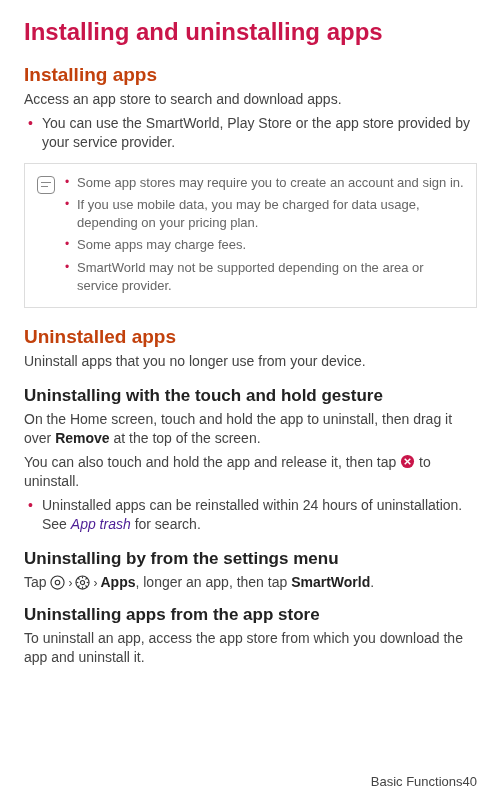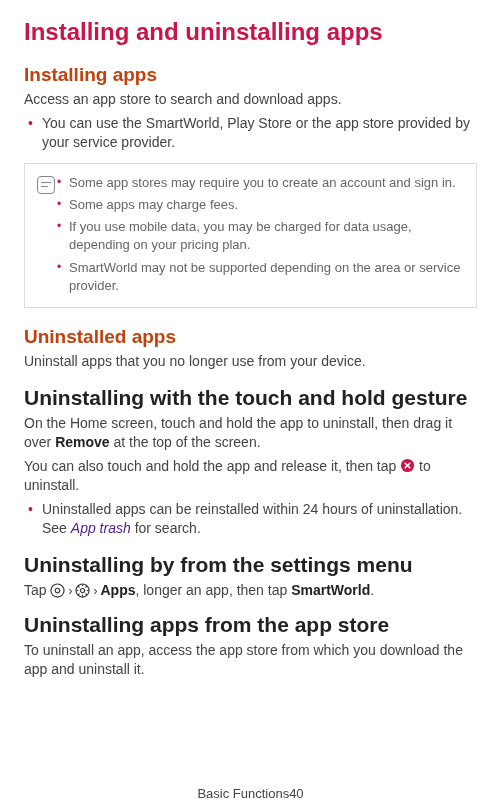--- a/index.html
+++ b/index.html
@@ -50,20 +50,21 @@
       top: 0;
       color: #c9154a;
       font-size: 14px;
     }
     .note-box {
       border: 1px solid #ddd;
       padding: 10px 12px 8px 12px;
       margin-top: 8px;
       margin-bottom: 18px;
       display: flex;
+      gap: 8px;
       justify-content: center;
     }
     .note-icon {
       flex-shrink: 0;
       width: 18px;
       height: 18px;
       border: 1.2px solid #888;
       border-radius: 4px;
       position: relative;
       margin-top: 2px;
@@ -92,21 +93,21 @@
     .note-list li::before {
       content: "•";
       position: absolute;
       left: 2px;
       top: 0;
       color: #c9154a;
       font-size: 12px;
     }
     .subsection-title {
       color: #222;
-      font-size: 21px;
+      font-size: 17px;
       font-weight: bold;
       margin-top: 14px;
       margin-bottom: 4px;
     }
     .bold { font-weight: bold; color: #222; }
     .italic-pink { font-style: italic; color: #4c1d95; }
     .icon-x {
       display: inline-block;
       width: 15px;
       height: 15px;
@@ -120,47 +121,47 @@
     }
     .icon-gear {
       display: inline-block;
       width: 15px;
       height: 15px;
       vertical-align: -3px;
     }
     .chev { display: inline-block; margin: 0 3px; font-size: 12px; color: #444; vertical-align: 0; }
     .footer {
       position: absolute;
-      bottom: 4px;
+      bottom: 16px;
       left: 24px;
       right: 24px;
       display: flex;
-      justify-content: center;
+      justify-content: flex-end;
       font-size: 13px;
       color: #444;
     }
     .gap { margin-top: 12px; }
   </style>
 </head>
 <body>
 
 <h1 class="page-title">Installing and uninstalling apps</h1>
 
 <h2 class="section-title">Installing apps</h2>
 <p class="body-text">Access an app store to search and download apps.</p>
 <ul class="bullet-list">
   <li>You can use the SmartWorld, Play Store or the app store provided by your service provider.</li>
 </ul>
 
 <div class="note-box">
   <span class="note-icon"></span>
   <ul class="note-list">
     <li>Some app stores may require you to create an account and sign in.</li>
+    <li>If you use mobile data, you may be charged for data usage, depending on your pricing plan.</li>
     <li>Some apps may charge fees.</li>
-    <li>If you use mobile data, you may be charged for data usage, depending on your pricing plan.</li>
     <li>SmartWorld may not be supported depending on the area or service provider.</li>
   </ul>
 </div>
 
 <h2 class="section-title">Uninstalled apps</h2>
 <p class="body-text">Uninstall apps that you no longer use from your device.</p>
 
 <h3 class="subsection-title">Uninstalling with the touch and hold gesture</h3>
 <p class="body-text">
   <span>On the Home screen, touch and hold the app to uninstall, then drag it over </span><span class="bold">Remove</span><span> at the top of the screen.</span>

